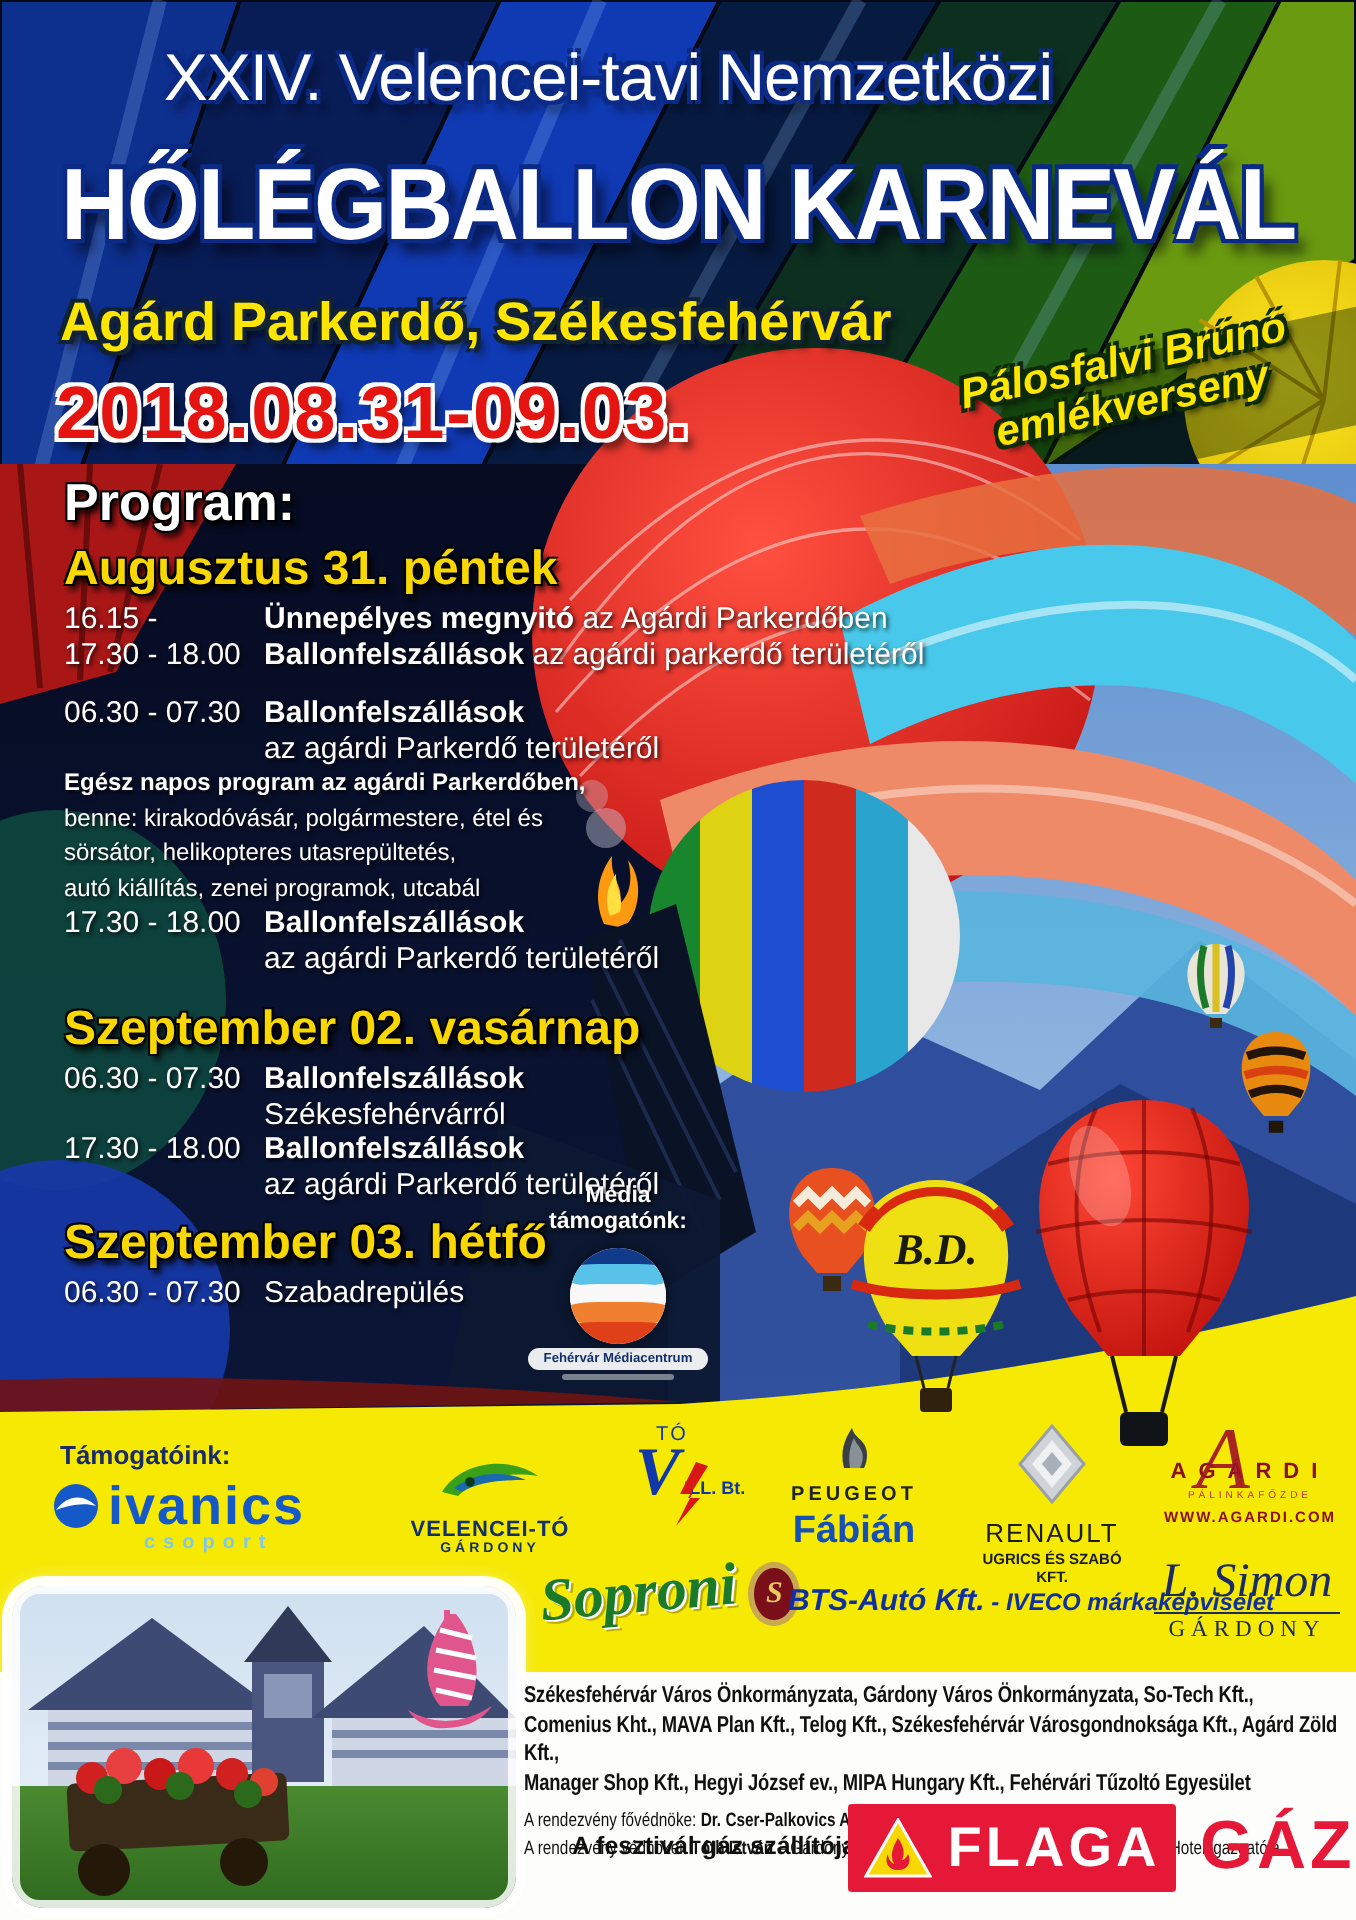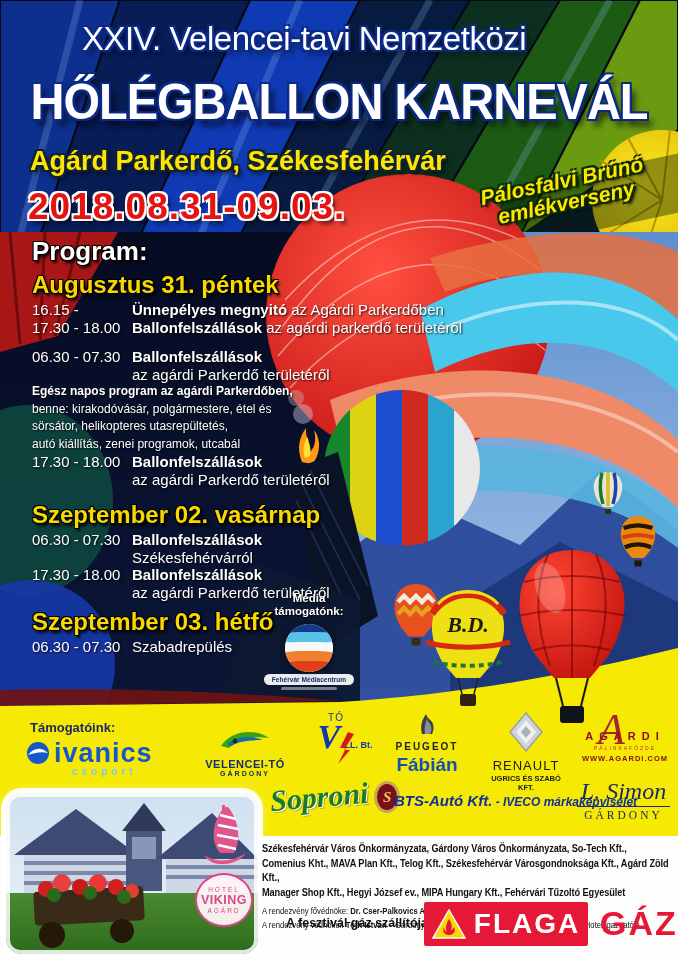--- a/index.html
+++ b/index.html
@@ -510,21 +510,16 @@
       </g>
       <rect x="0" y="0" width="252" height="161" fill="none" stroke="rgba(255,255,255,0.85)" stroke-width="8" rx="14"></rect>
     </svg>
     <div class="viking-logo">
       <svg width="52" height="62" viewBox="0 0 52 62">
         <path d="M26 2 C 14 18 12 36 22 48 L 36 48 C 44 34 40 14 30 2 Z" fill="#e0568c"></path>
         <path d="M22 10 L38 14 M20 20 L40 24 M19 30 L40 34 M20 40 L38 44" stroke="#fff" stroke-width="2.5"></path>
         <path d="M6 50 Q 26 62 48 48 Q 40 60 20 59 Q 10 57 6 50 Z" fill="#e0568c"></path>
         <rect x="24" y="0" width="3" height="8" fill="#e0568c"></rect>
       </svg>
-      <div class="viking-oval">
-        <div class="viking-hotel">HOTEL</div>
-        <div class="viking-name">VIKING</div>
-        <div class="viking-city">AGÁRD</div>
-      </div>
     </div>
   </div>
 
 </div>
 
 </body></html>

